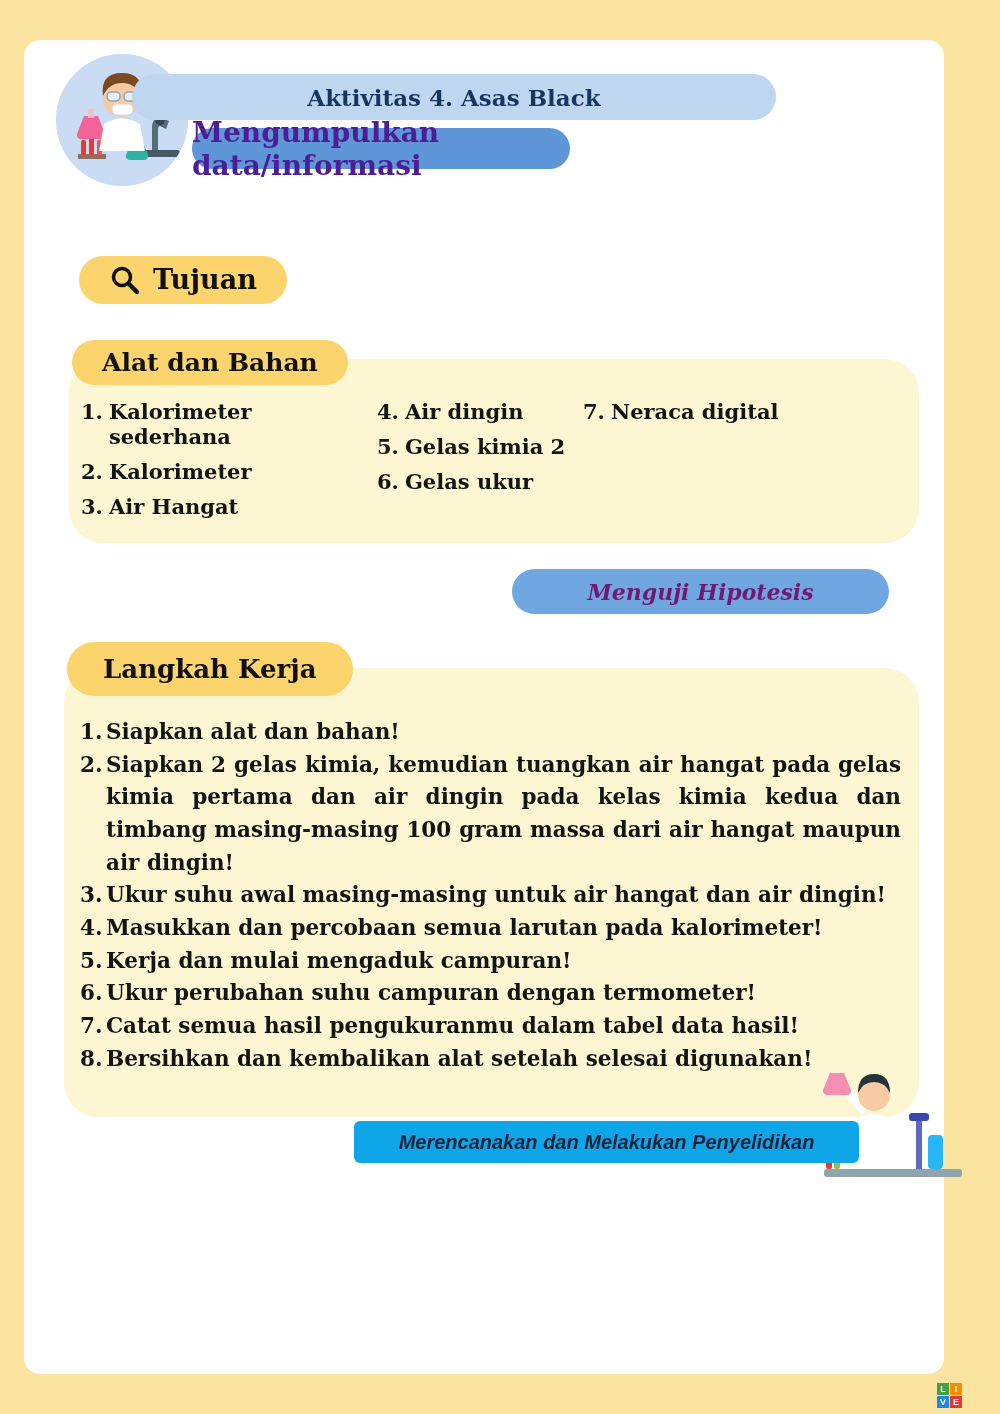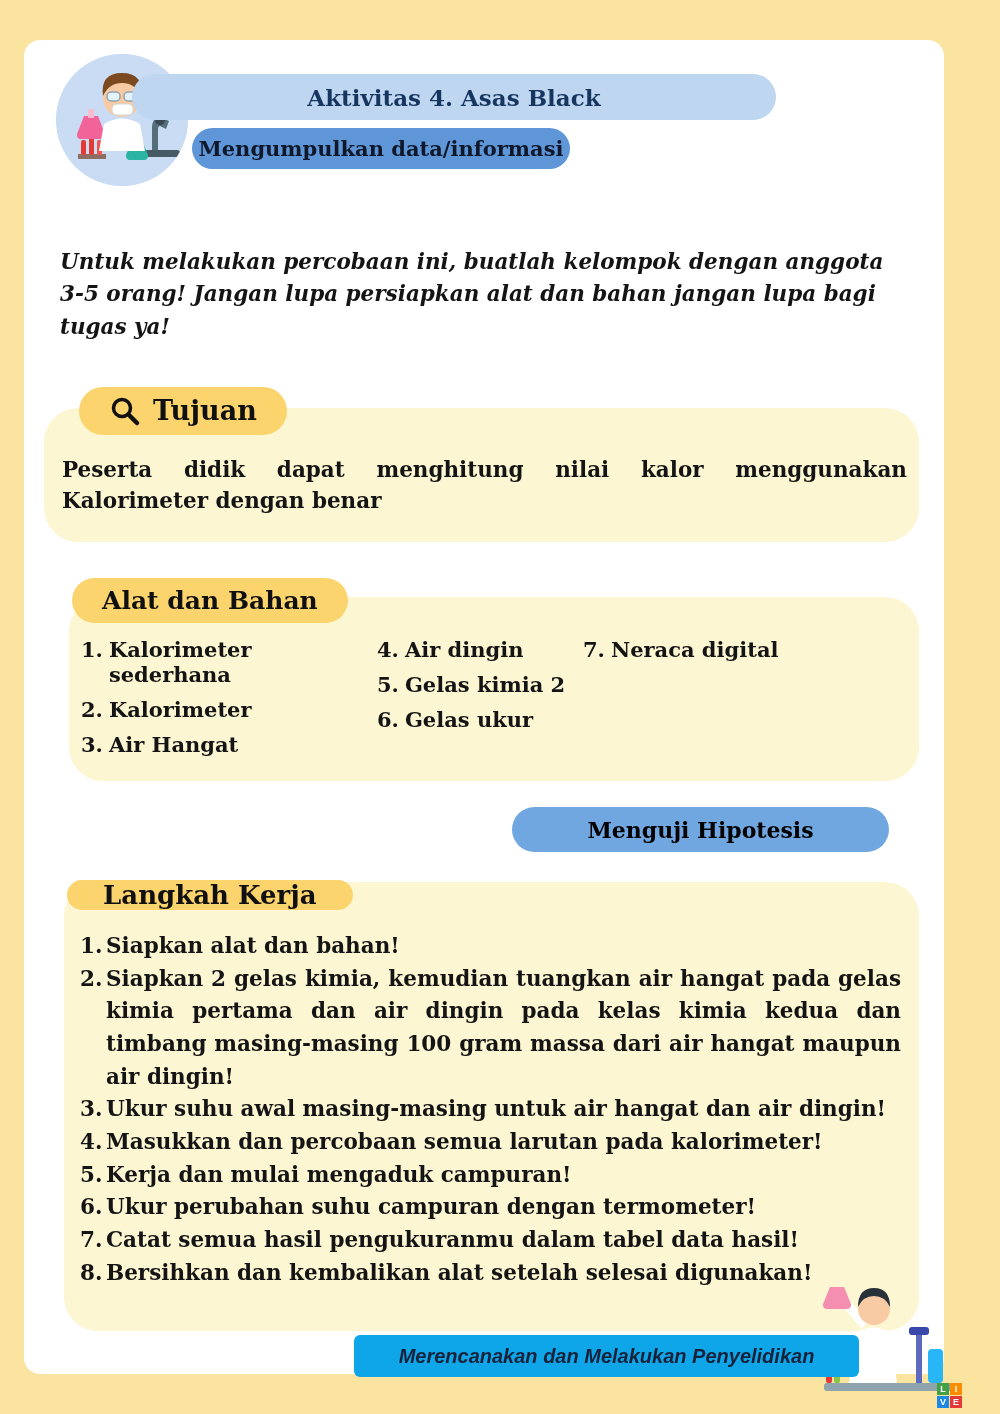--- a/index.html
+++ b/index.html
@@ -7,21 +7,21 @@
   body { font-family:"DejaVu Serif", serif; }
   .page { position:relative; width:1000px; height:1414px; background:#FBE49F; overflow:hidden; }
   .card { position:absolute; left:24px; top:40px; width:920px; height:1334px; background:#FFFFFF; border-radius:16px; }
 
   
   .header { position:relative; height:172px; }
   .avatar { position:absolute; left:32px; top:14px; width:132px; height:132px; border-radius:50%; background:#C9DCF3; overflow:hidden; }
   .title-pill { position:absolute; left:108px; top:34px; width:644px; height:46px; background:#BFD6F0; border-radius:23px;
     display:flex; align-items:center; justify-content:center; font-size:23px; font-weight:bold; color:#16365F; }
   .subtitle-pill { position:absolute; left:168px; top:88px; width:378px; height:41px; background:#5E96D7; border-radius:21px;
-    display:flex; align-items:center; justify-content:center; font-size:21px; font-weight:bold; color:#0f172a; }
+    display:flex; align-items:center; justify-content:center; font-size:28px; font-weight:bold; color:#4c1d95; }
 
   .intro { margin:34px 32px 0 36px; font-size:21.5px; font-weight:bold; font-style:italic; line-height:1.5; color:#141414; }
 
   .section { position:relative; }
   .pill-yellow { display:inline-flex; gap:12px; background:#FBD46E; border-radius:27px;
     padding:8px 30px; font-weight:bold; color:#101010; position:relative; z-index:2; }
   .pale-box { background:#FCF6D2; border-radius:34px; }
 
   
   .sec-tujuan { margin-top:44px; }
@@ -36,25 +36,25 @@
   .alat-cols { display:flex; }
   .alat-col { display:flex; flex-direction:column; gap:10px; }
   .alat-col.c0 { width:296px; }
   .alat-col.c1 { width:206px; }
   .alat-item { display:flex; font-size:21px; font-weight:bold; color:#141414; }
   .alat-item .num { margin-right:6px; }
 
   
   .hipotesis-row { display:flex; justify-content:flex-end; margin:26px 55px 0 0; }
   .hipotesis-pill { width:377px; height:45px; background:#71A7E0; border-radius:23px;
-    display:flex; align-items:center; justify-content:center; font-size:22px; font-weight:bold; color:#000000; }
+    display:flex; align-items:center; justify-content:center; font-size:22px; font-weight:bold; color:#701a75;font-style:italic; }
 
   
   .sec-langkah { margin-top:28px; }
-  .sec-langkah .pill-yellow { margin-left:43px; font-size:26px; padding:0 36px; }
+  .sec-langkah .pill-yellow { margin-left:43px; font-size:26px; padding:12px 36px; }
   .sec-langkah .pale-box { margin:-28px 25px 0 40px; padding:48px 18px 42px 16px; }
   .step { display:flex; font-size:21.5px; font-weight:bold; line-height:1.52; color:#141414; }
   .step-num { flex:0 0 26px; }
   .step-text { flex:1; text-align:justify; }
 
   
   .banner-row { position:relative; height:80px; margin-top:2px; }
   .banner { position:absolute; left:330px; top:2px; width:505px; height:42px; background:#0ea5e9; border-radius:6px;
     display:flex; align-items:center; justify-content:center;
     font-family:"Liberation Sans", sans-serif; font-style:italic; font-weight:bold; font-size:20px; color:#17223A; }
@@ -95,34 +95,30 @@
           <path d="M47 42 q-3 -23 19 -23 q22 0 19 23 q-6 -13 -19 -13 q-13 0 -19 13 Z" fill="#7C4A21"></path>
           <rect x="51" y="38" width="13" height="9" rx="4" fill="#E3F2FD" stroke="#90A4AE" stroke-width="1.5"></rect>
           <rect x="68" y="38" width="13" height="9" rx="4" fill="#E3F2FD" stroke="#90A4AE" stroke-width="1.5"></rect>
           <rect x="56" y="50" width="21" height="11" rx="5" fill="#FFFFFF" stroke="#CFD8DC"></rect>
         </svg>
       </div>
       <div class="title-pill">Aktivitas 4. Asas Black</div>
       <div class="subtitle-pill">Mengumpulkan data/informasi</div>
     </div>
 
-    <p class="intro">Untuk melakukan percobaan  ini, buatlah kelompok dengan anggota 3-5 orang! Jangan lupa persiapkan alat dan bahan jangan lupa bagi tugas ya!</p>
 
     <div class="section sec-tujuan">
       <div class="pill-yellow">
         <span class="mag-icon">
           <svg width="32" height="32" viewBox="0 0 32 32">
             <circle cx="13" cy="13" r="8.5" fill="none" stroke="#111111" stroke-width="3.5"></circle>
             <line x1="19.5" y1="19.5" x2="28" y2="28" stroke="#111111" stroke-width="4.5" stroke-linecap="round"></line>
           </svg>
         </span>
         <span>Tujuan</span>
-      </div>
-      <div class="pale-box">
-        <p class="tujuan-body">Peserta didik dapat menghitung nilai kalor menggunakan Kalorimeter dengan benar</p>
       </div>
     </div>
 
     <div class="section sec-alat">
       <div class="pill-yellow">
         <span>Alat dan Bahan</span>
       </div>
       <div class="pale-box">
         <div class="alat-cols">
           <div class="alat-col c0">

